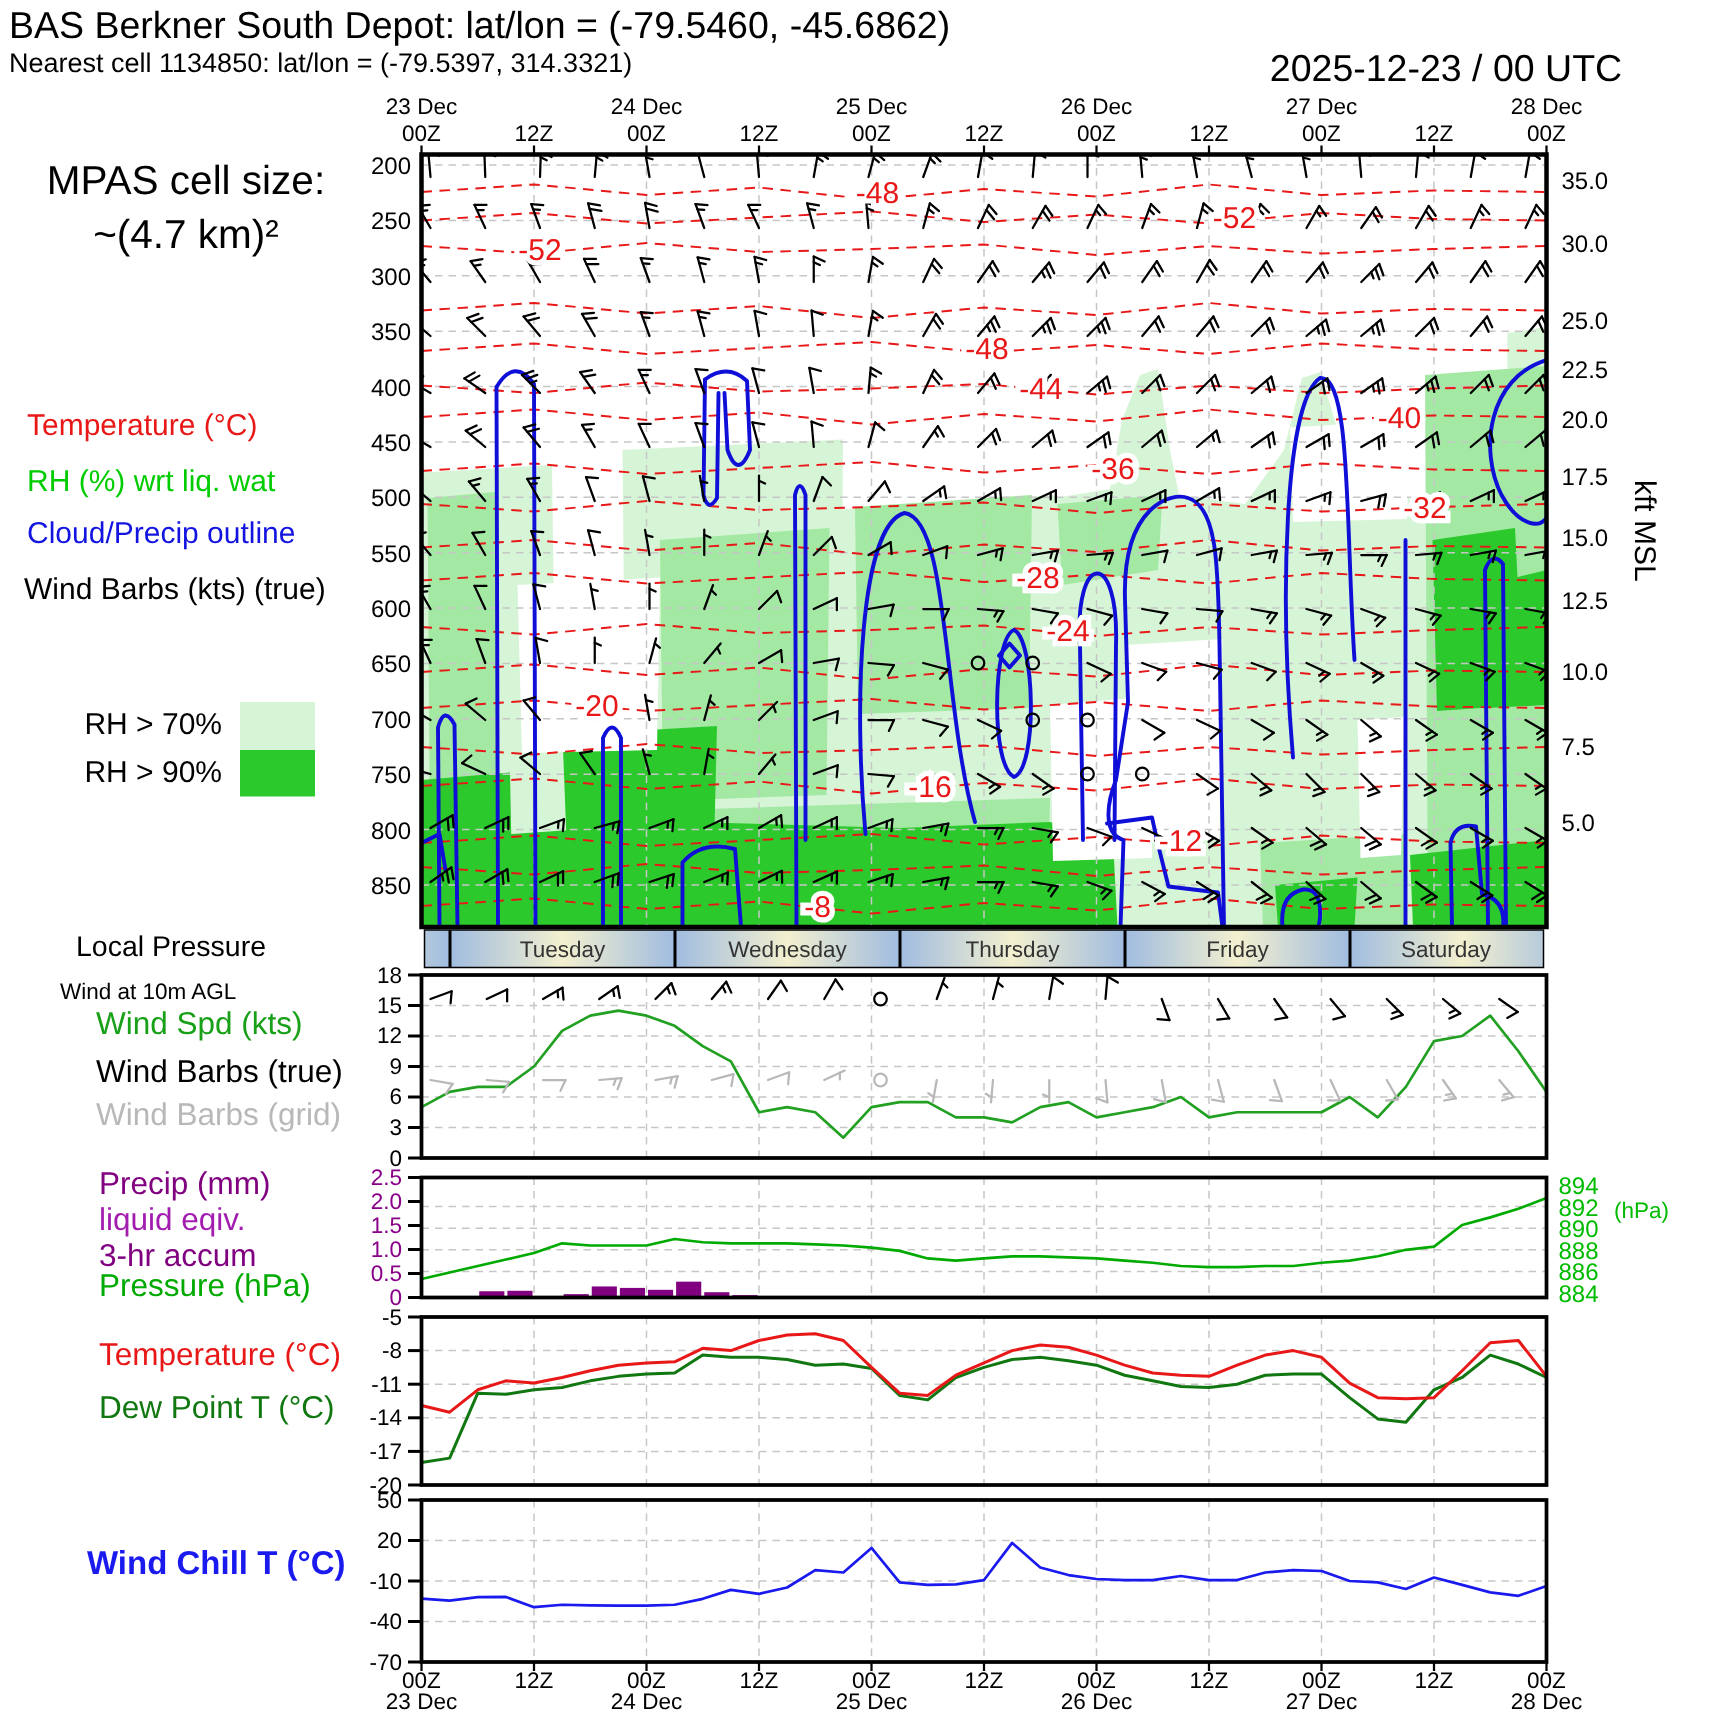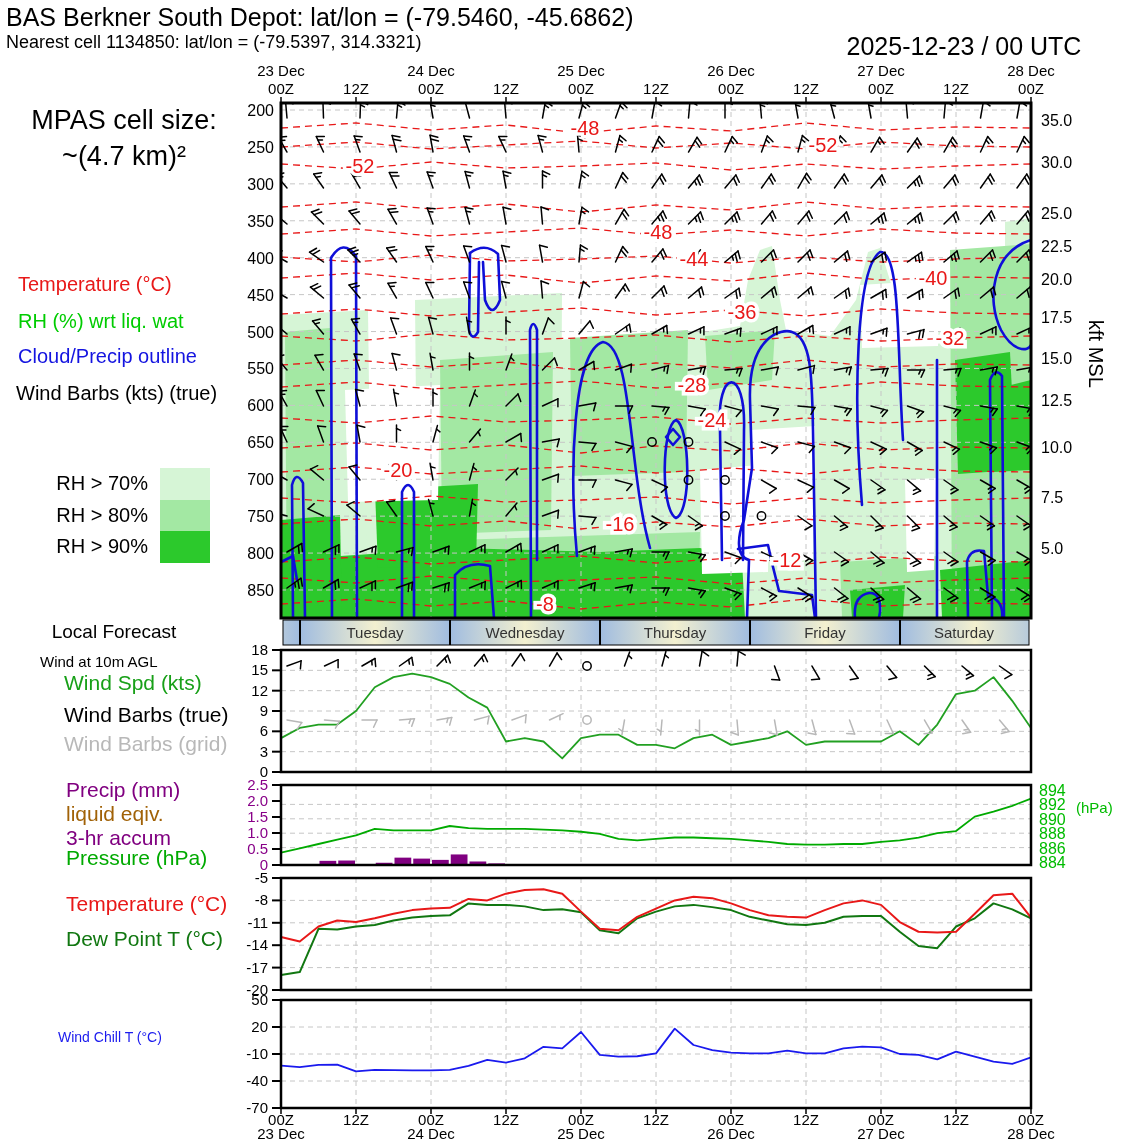--- a/index.html
+++ b/index.html
@@ -26,42 +26,38 @@
   <div class="lbl" style="left:18px;top:274px;font-size:20px;color:#e81818;">Temperature (°C)</div>
   <div class="lbl" style="left:18px;top:311px;font-size:20px;color:#00cc00;">RH (%) wrt liq. wat</div>
   <div class="lbl" style="left:18px;top:346px;font-size:20px;color:#1414e0;">Cloud/Precip outline</div>
   <div class="lbl" style="left:16px;top:383px;font-size:20px;">Wind Barbs (kts) (true)</div>
   <div id="rh-legend" class="lbl" style="left:30px;top:468px;">
       <div class="row">
         <span class="lab">RH &gt; 70%</span>
         <span class="sw" style="background: rgb(214, 245, 214);"></span>
       </div>
       <div class="row">
-        <span class="lab">RH &gt; 80%</span>
-        <span class="sw" style="background: rgb(163, 232, 163);"></span>
-      </div>
-      <div class="row">
         <span class="lab">RH &gt; 90%</span>
         <span class="sw" style="background: rgb(44, 201, 44);"></span>
       </div>
     </div>
 
-  <div class="lbl ralign" style="left:0;top:622px;width:228px;font-size:19px;">Local Forecast</div>
+  <div class="lbl ralign" style="left:0;top:622px;width:228px;font-size:19px;">Local Pressure</div>
   <div class="lbl" style="left:40px;top:654px;font-size:15px;text-align:center;">Wind at 10m AGL</div>
   <div class="lbl" style="left:64px;top:672px;font-size:21px;color:#18a018;">Wind Spd (kts)</div>
   <div class="lbl" style="left:64px;top:704px;font-size:21px;">Wind Barbs (true)</div>
   <div class="lbl" style="left:64px;top:733px;font-size:21px;color:#b8b8b8;">Wind Barbs (grid)</div>
   <div class="lbl" style="left:66px;top:779px;font-size:21px;color:#800080;">Precip (mm)</div>
-  <div class="lbl" style="left:66px;top:803px;font-size:21px;color:#a16207;">liquid eqiv.</div>
+  <div class="lbl" style="left:66px;top:803px;font-size:21px;color:#a21caf;">liquid eqiv.</div>
   <div class="lbl" style="left:66px;top:827px;font-size:21px;color:#800080;">3-hr accum</div>
   <div class="lbl" style="left:66px;top:847px;font-size:21px;color:#00aa00;text-align:right;">Pressure (hPa)</div>
   <div class="lbl" style="left:1076px;top:800px;font-size:15px;color:#00bb00;">(hPa)</div>
   <div class="lbl" style="left:66px;top:893px;font-size:21px;color:#e81818;">Temperature (°C)</div>
   <div class="lbl" style="left:66px;top:928px;font-size:21px;color:#117711;">Dew Point T (°C)</div>
-  <div class="lbl" style="left:58px;top:1030px;font-size:14px;color:#1a1aee;">Wind Chill T (°C)</div>
+  <div class="lbl" style="left:58px;top:1030px;font-size:22px;color:#1a1aee;font-weight:bold;">Wind Chill T (°C)</div>
   <div class="lbl" style="left:1106px;top:320px;font-size:20px;transform:rotate(90deg);transform-origin:left top;">kft MSL</div>
 
   <svg id="chart-svg" width="1140" height="1140" viewBox="0 0 1140 1140" style="position:absolute;left:0;top:0;">
       <defs>
         <clipPath id="mainclip">
           <rect x="281" y="103" width="750" height="515"></rect>
         </clipPath>
         <linearGradient id="wkg" x1="0" y1="0" x2="1" y2="0">
           <stop offset="0" stop-color="#a0bce0"></stop>
           <stop offset="0.5" stop-color="#f3f0cf"></stop>

